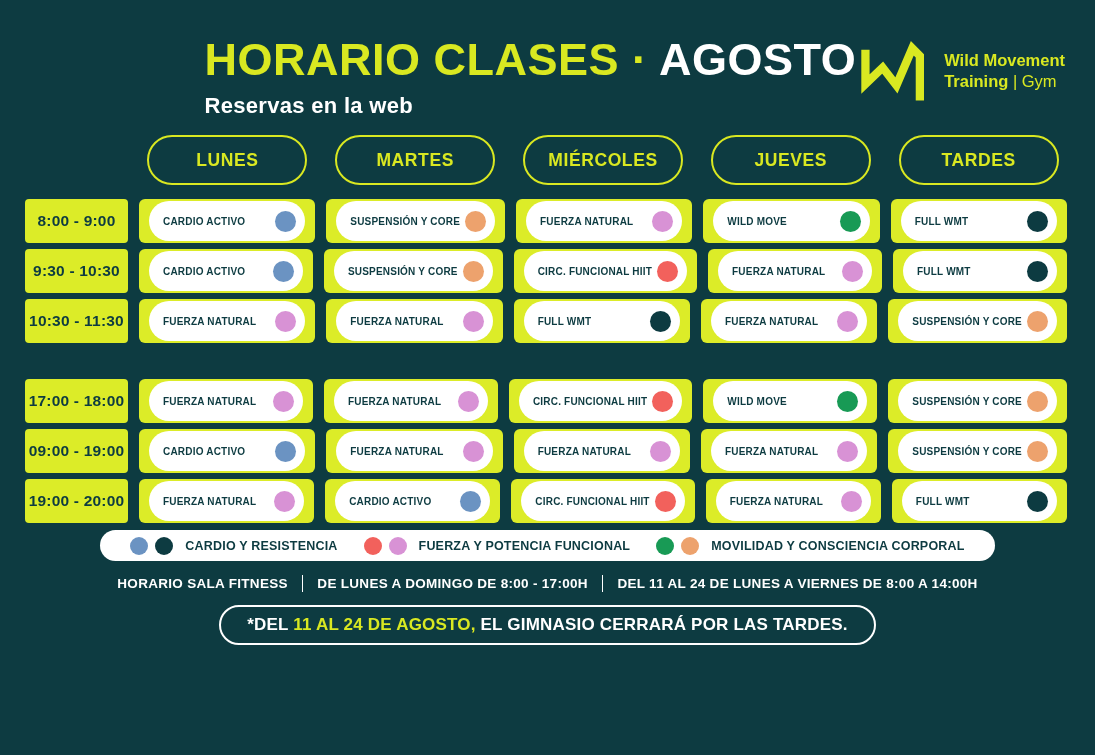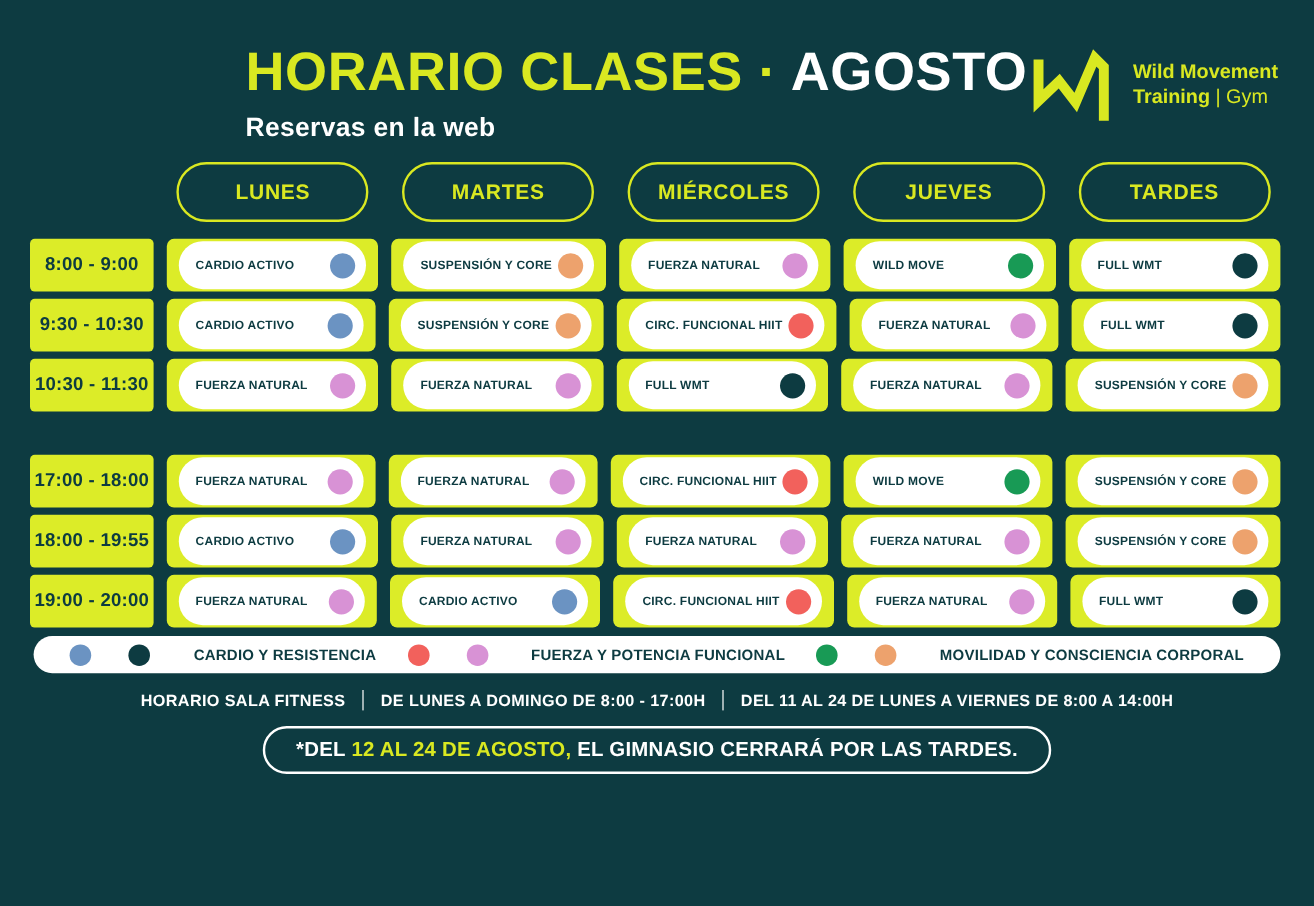--- a/index.html
+++ b/index.html
@@ -34,21 +34,21 @@
   .class-cell{background:var(--cell-yellow); border-radius:6px; display:flex; align-items:center; padding:0 10px;}
   .class-pill{background:var(--white); border-radius:20px; height:40px; flex:1; display:flex; align-items:center;
               justify-content:space-between; padding:0 9px 0 14px; overflow:hidden;}
   .class-label{color:var(--dark); font-weight:bold; font-size:10px; letter-spacing:.2px; white-space:nowrap;}
   .class-dot{width:21px; height:21px; border-radius:50%; flex:none; margin-left:5px;}
 
   
   .legend-wrap{display:flex; justify-content:center; margin-top:7px;}
   .legend{background:var(--white); border-radius:17px; height:31px; display:flex; align-items:center;
           gap:26px; padding:0 30px;}
-  .legend-item{display:flex; align-items:center;gap:24px;}
+  .legend-item{display:flex; align-items:center;}
   .legend-dot{width:18px; height:18px; border-radius:50%; margin-right:7px;}
   .legend-label{color:var(--dark); font-weight:bold; font-size:12.5px; letter-spacing:.2px; margin-left:5px; white-space:nowrap;}
 
   
   .footer{display:flex; justify-content:center; align-items:center; gap:14px; margin-top:14px;
           color:var(--white); font-weight:bold; font-size:13.5px; letter-spacing:.3px;}
   .footer-sep{width:1.5px; height:17px; background:var(--white);}
 
   
   .notice-wrap{display:flex; justify-content:center; margin-top:13px;}
@@ -215,21 +215,21 @@
     </div>
   </div>
           <div class="class-cell">
     <div class="class-pill">
       <span class="class-label">SUSPENSIÓN Y CORE</span>
       <span class="class-dot" style="background: rgb(237, 162, 109);"></span>
     </div>
   </div>
         </div>
         <div class="grid-row s-row">
-    <div class="time-cell">18:00 - 19:55</div>
+    <div class="time-cell">09:00 - 19:00</div>
   <div class="class-cell">
     <div class="class-pill">
       <span class="class-label">CARDIO ACTIVO</span>
       <span class="class-dot" style="background: rgb(107, 147, 194);"></span>
     </div>
   </div>
           <div class="class-cell">
     <div class="class-pill">
       <span class="class-label">FUERZA NATURAL</span>
       <span class="class-dot" style="background: rgb(216, 146, 213);"></span>
@@ -313,17 +313,17 @@
   <div class="footer" id="footer">
       <span>HORARIO SALA FITNESS</span>
       <div class="footer-sep"></div>
       <span>DE LUNES A DOMINGO DE 8:00 - 17:00H</span>
       <div class="footer-sep"></div>
       <span>DEL 11 AL 24 DE LUNES A VIERNES DE 8:00 A 14:00H</span>
     </div>
 
   <div class="notice-wrap">
     <div class="notice">
-      <span>*DEL </span><span class="hi">12 AL 24 DE AGOSTO,</span><span> EL GIMNASIO CERRARÁ POR LAS TARDES.</span>
+      <span>*DEL </span><span class="hi">11 AL 24 DE AGOSTO,</span><span> EL GIMNASIO CERRARÁ POR LAS TARDES.</span>
     </div>
   </div>
 
 </div>
 
 </body></html>

